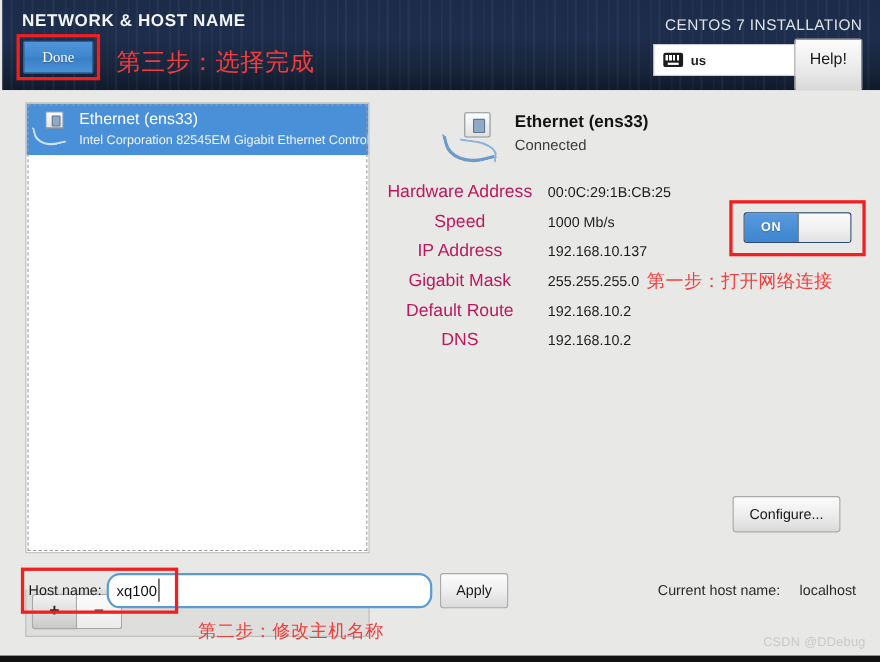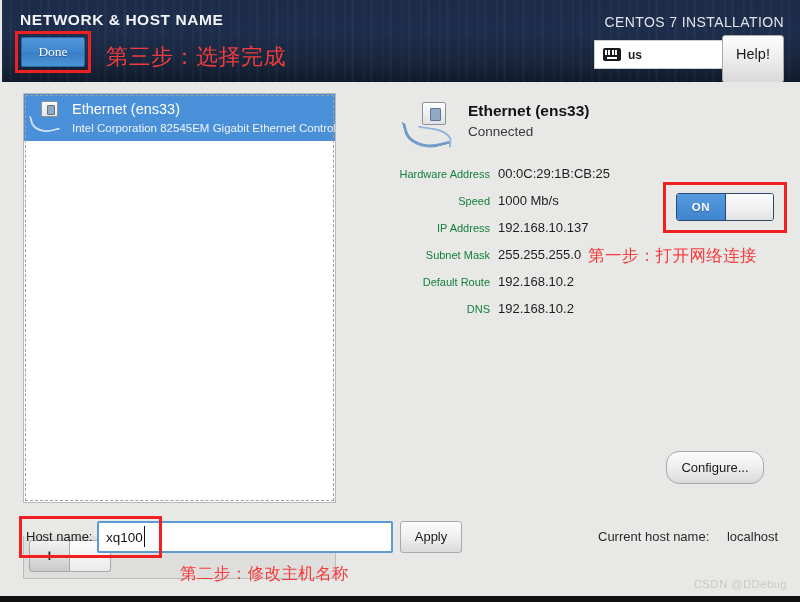--- a/index.html
+++ b/index.html
@@ -348,23 +348,23 @@
     left: 346px; top: 84px;
     width: 300px;
   }
   .prop-row {
     display: flex;
     height: 27px;
     align-items: baseline;
   }
   .prop-label {
     width: 152px;
-    text-align: right;
-    font-size: 11px;
-    color: #15803d;
+    text-align: center;
+    font-size: 16px;
+    color: #be185d;
     padding-right: 8px;
     white-space: nowrap;
   }
   .prop-value {
     font-size: 13px;
     color: #1d1d1d;
     white-space: nowrap;
   }
 
   #annot-step1 {
@@ -376,21 +376,21 @@
     letter-spacing: 0.4px;
     white-space: nowrap;
   }
 
   #configure-button {
     position: absolute;
     left: 666px; top: 369px;
     width: 98px; height: 33px;
     background: linear-gradient(180deg, #fcfcfc 0%, #ededed 52%, #dadada 100%);
     border: 1px solid #a9a9a9;
-    border-radius: 13px;
+    border-radius: 3px;
     font-size: 13px;
     color: #1a1a1a;
     line-height: 31px;
     text-align: center;
     cursor: pointer;
   }
 
   #current-host-row {
     position: absolute;
     left: 598px; top: 447px;
@@ -413,21 +413,21 @@
     left: 26px; top: 529px;
     font-size: 13px;
     color: #1d1d1d;
   }
   #hostname-input {
     position: absolute;
     left: 97px; top: 521px;
     width: 296px; height: 32px;
     background: #ffffff;
     border: 2px solid #5b9bd5;
-    border-radius: 2px;
+    border-radius: 12px;
     font-family: "Liberation Sans", sans-serif;
     font-size: 13.5px;
     color: #111111;
     padding: 0 7px;
     outline: none;
   }
   #hostname-caret {
     position: absolute;
     left: 144px; top: 526px;
     width: 1px; height: 21px;
@@ -538,21 +538,21 @@
     </div>
     <div class="prop-row">
       <span class="prop-label">Speed</span>
       <span class="prop-value">1000 Mb/s</span>
     </div>
     <div class="prop-row">
       <span class="prop-label">IP Address</span>
       <span class="prop-value">192.168.10.137</span>
     </div>
     <div class="prop-row">
-      <span class="prop-label">Subnet Mask</span>
+      <span class="prop-label">Gigabit Mask</span>
       <span class="prop-value">255.255.255.0</span>
     </div>
     <div class="prop-row">
       <span class="prop-label">Default Route</span>
       <span class="prop-value">192.168.10.2</span>
     </div>
     <div class="prop-row">
       <span class="prop-label">DNS</span>
       <span class="prop-value">192.168.10.2</span>
     </div>

